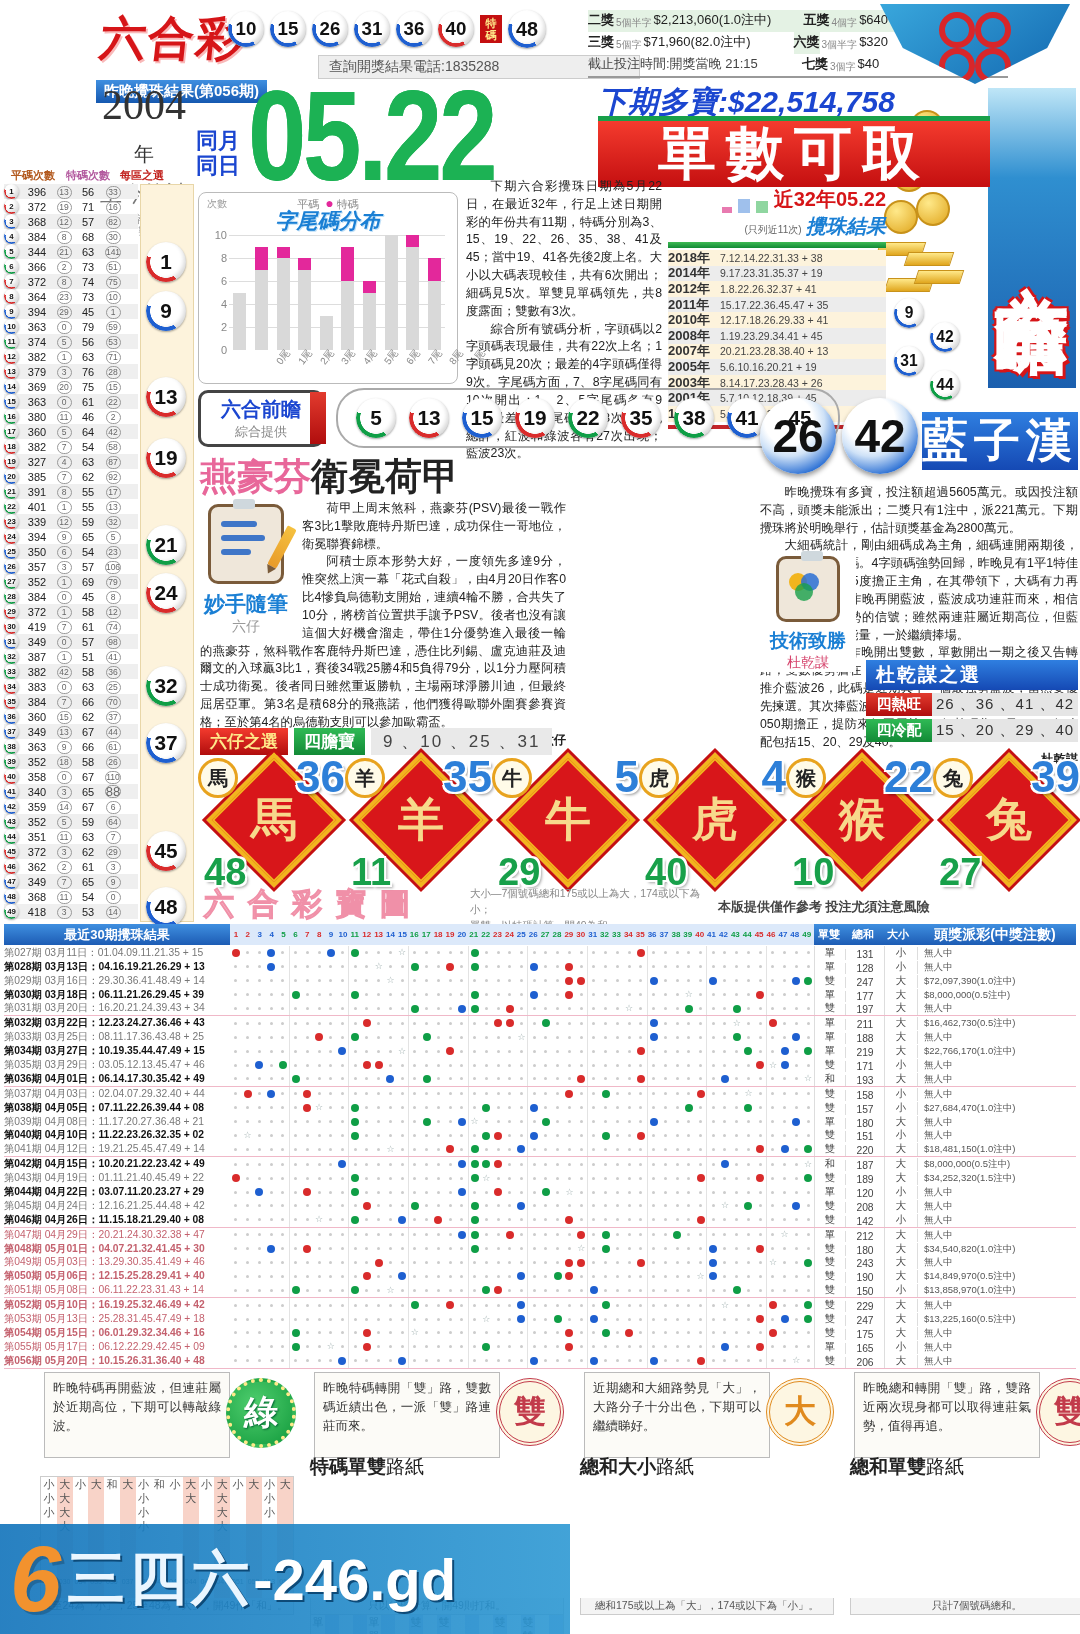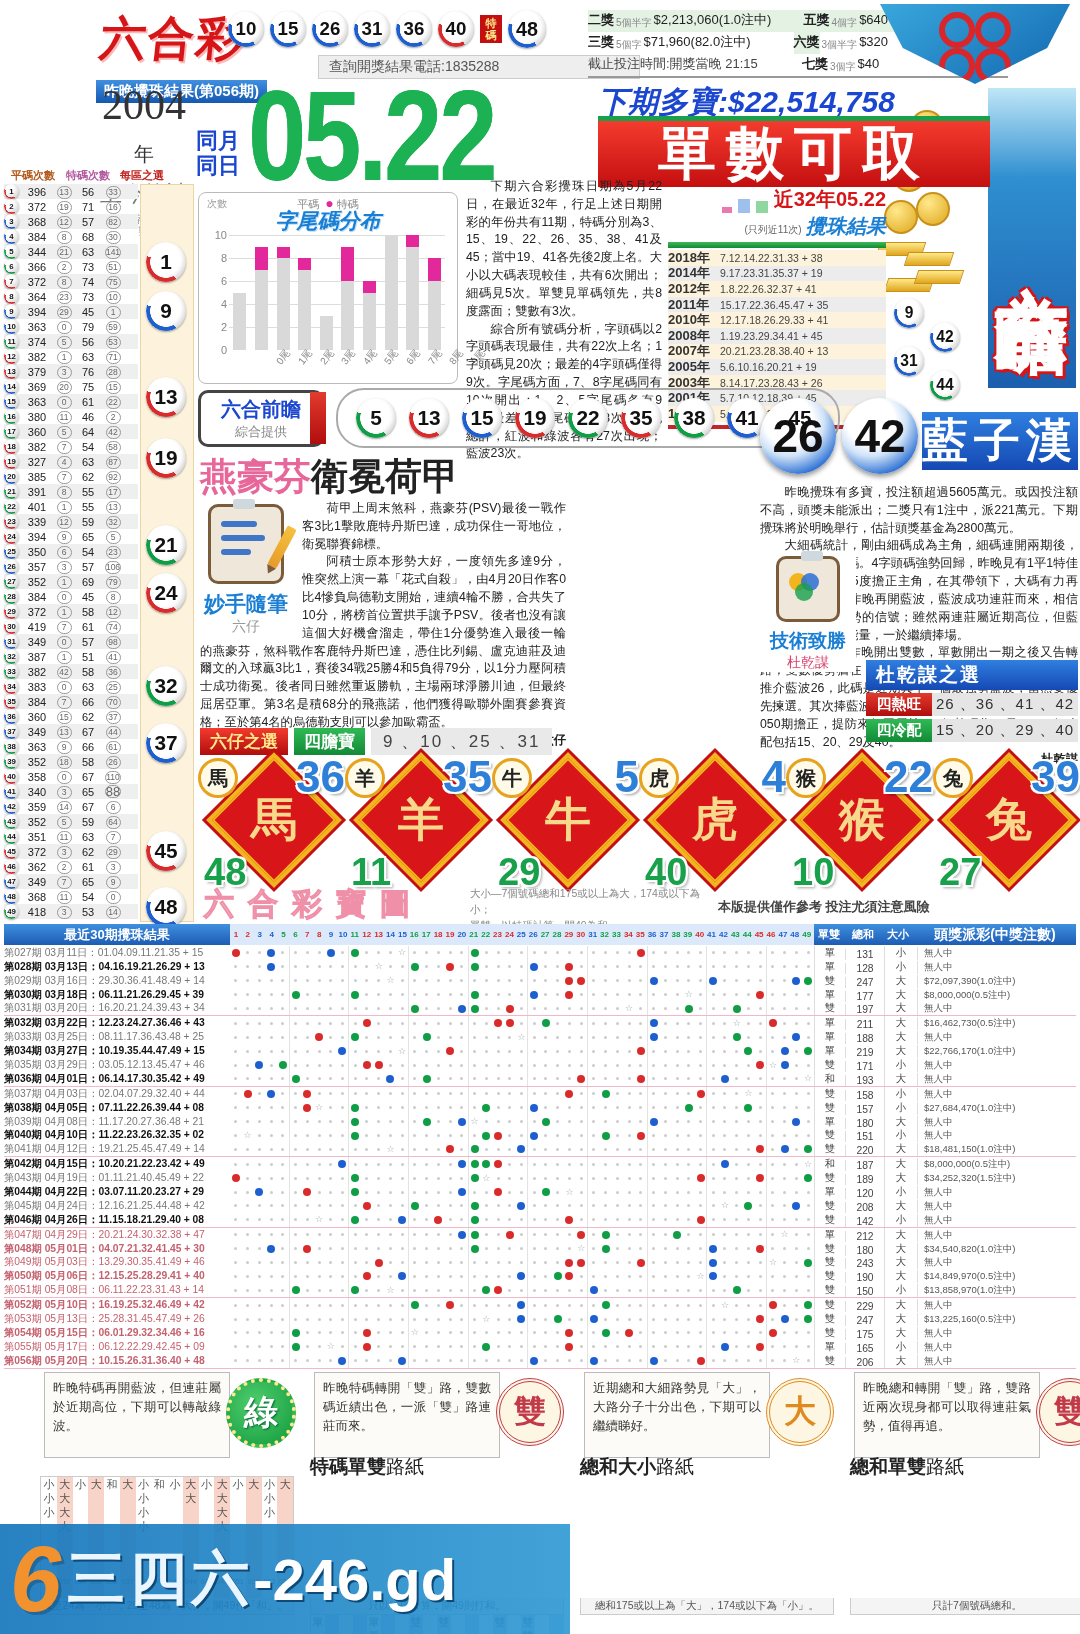--- a/index.html
+++ b/index.html
@@ -5099,21 +5099,21 @@
           <span class="rcell">
             <span class="dotb" style="background: rgb(15, 158, 70);"></span>
           </span>
         </span>
         <span class="rv" style="width: 30px; border-left: 1px solid rgb(221, 221, 221);">雙</span>
         <span class="rv" style="width: 38px; border-left: 1px solid rgb(221, 221, 221);">229</span>
         <span class="rv" style="width: 32px; border-left: 1px solid rgb(221, 221, 221);">大</span>
         <span class="money" style="flex: 1 1 0%; border-left: 1px solid rgb(221, 221, 221); padding-left: 6px; font-size: 9.5px;">無人中</span>
       </div>
       <div class="rrow recent">
-        <span class="lt" style="width: 226px; white-space: nowrap; overflow: hidden;">第053期 05月13日：25.28.31.45.47.49 + 26</span>
+        <span class="lt" style="width: 226px; white-space: nowrap; overflow: hidden;">第053期 05月13日：25.28.31.45.47.49 + 18</span>
         <span class="rgrid" style="width: 584px;">
           <span class="rcell">
             <span class="dotm"></span>
           </span>
           <span class="rcell">
             <span class="dotm"></span>
           </span>
           <span class="rcell">
             <span class="dotm"></span>
           </span>

